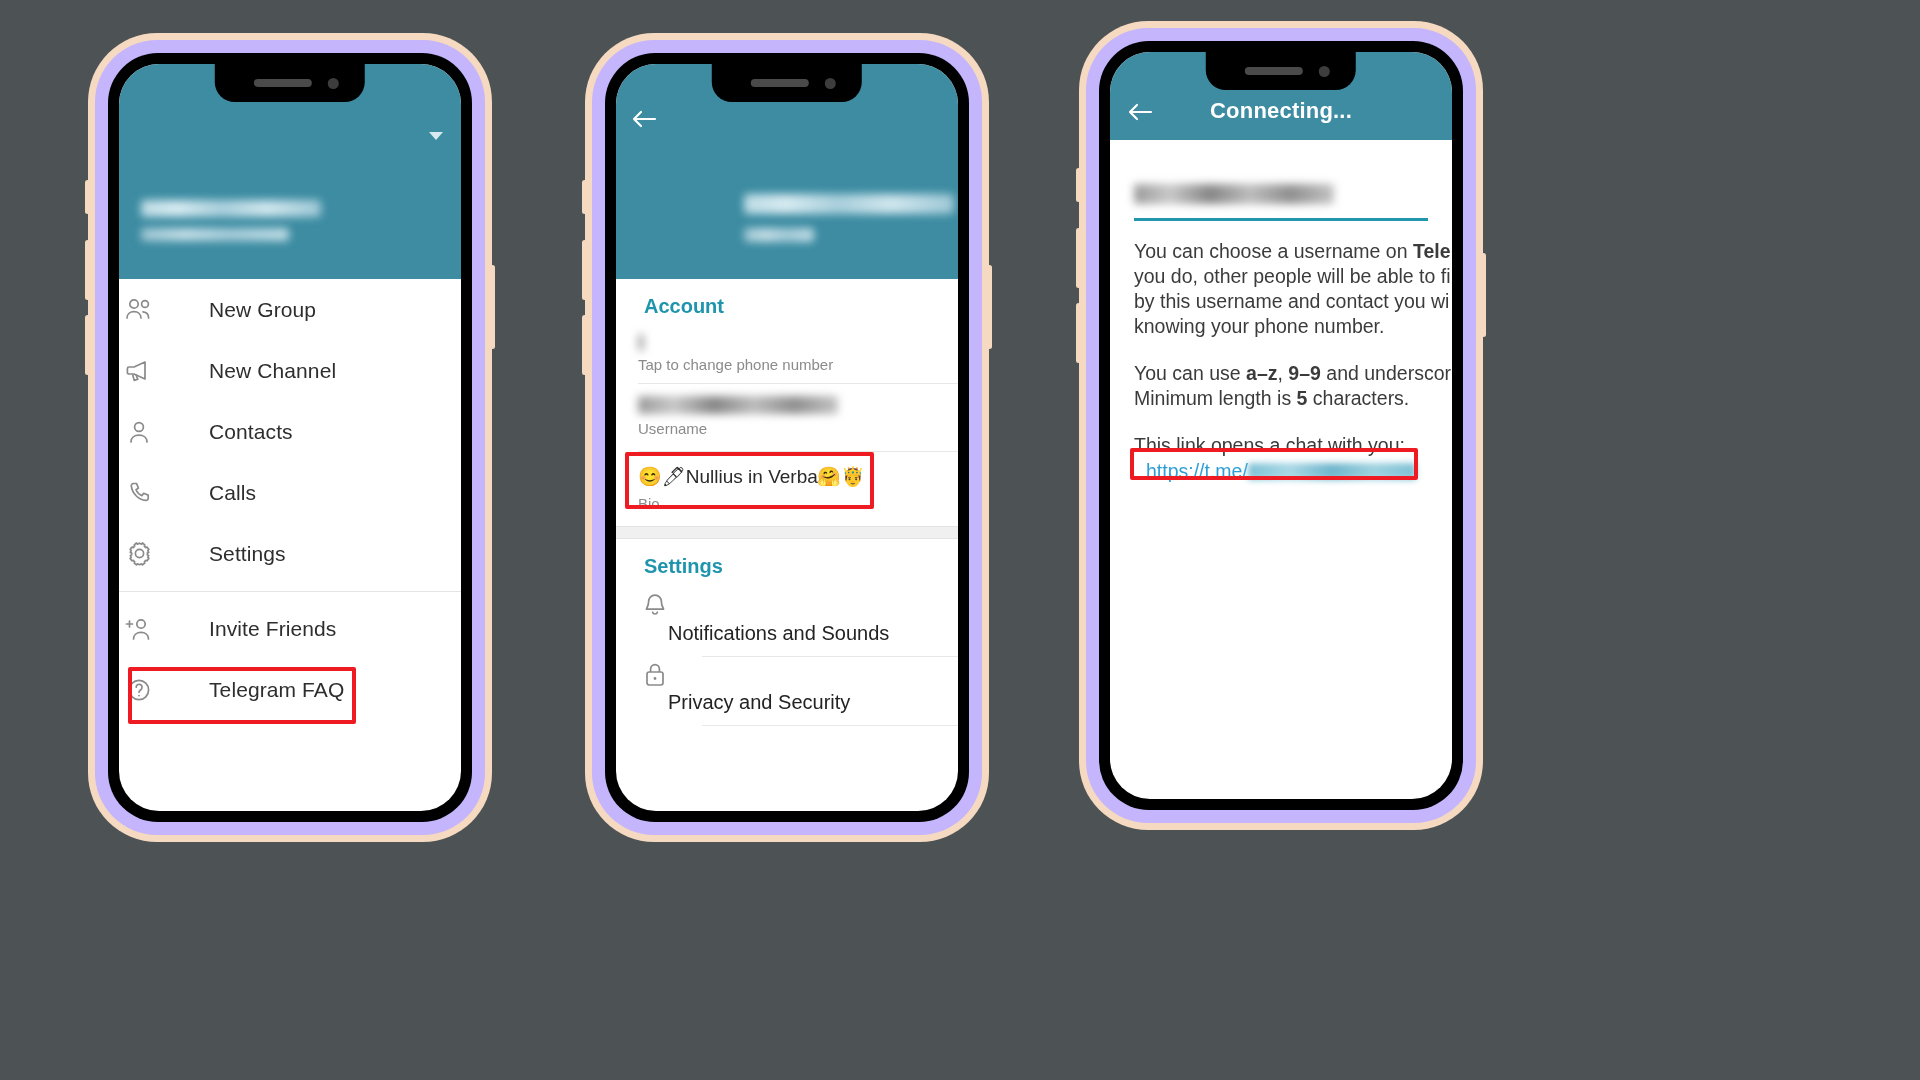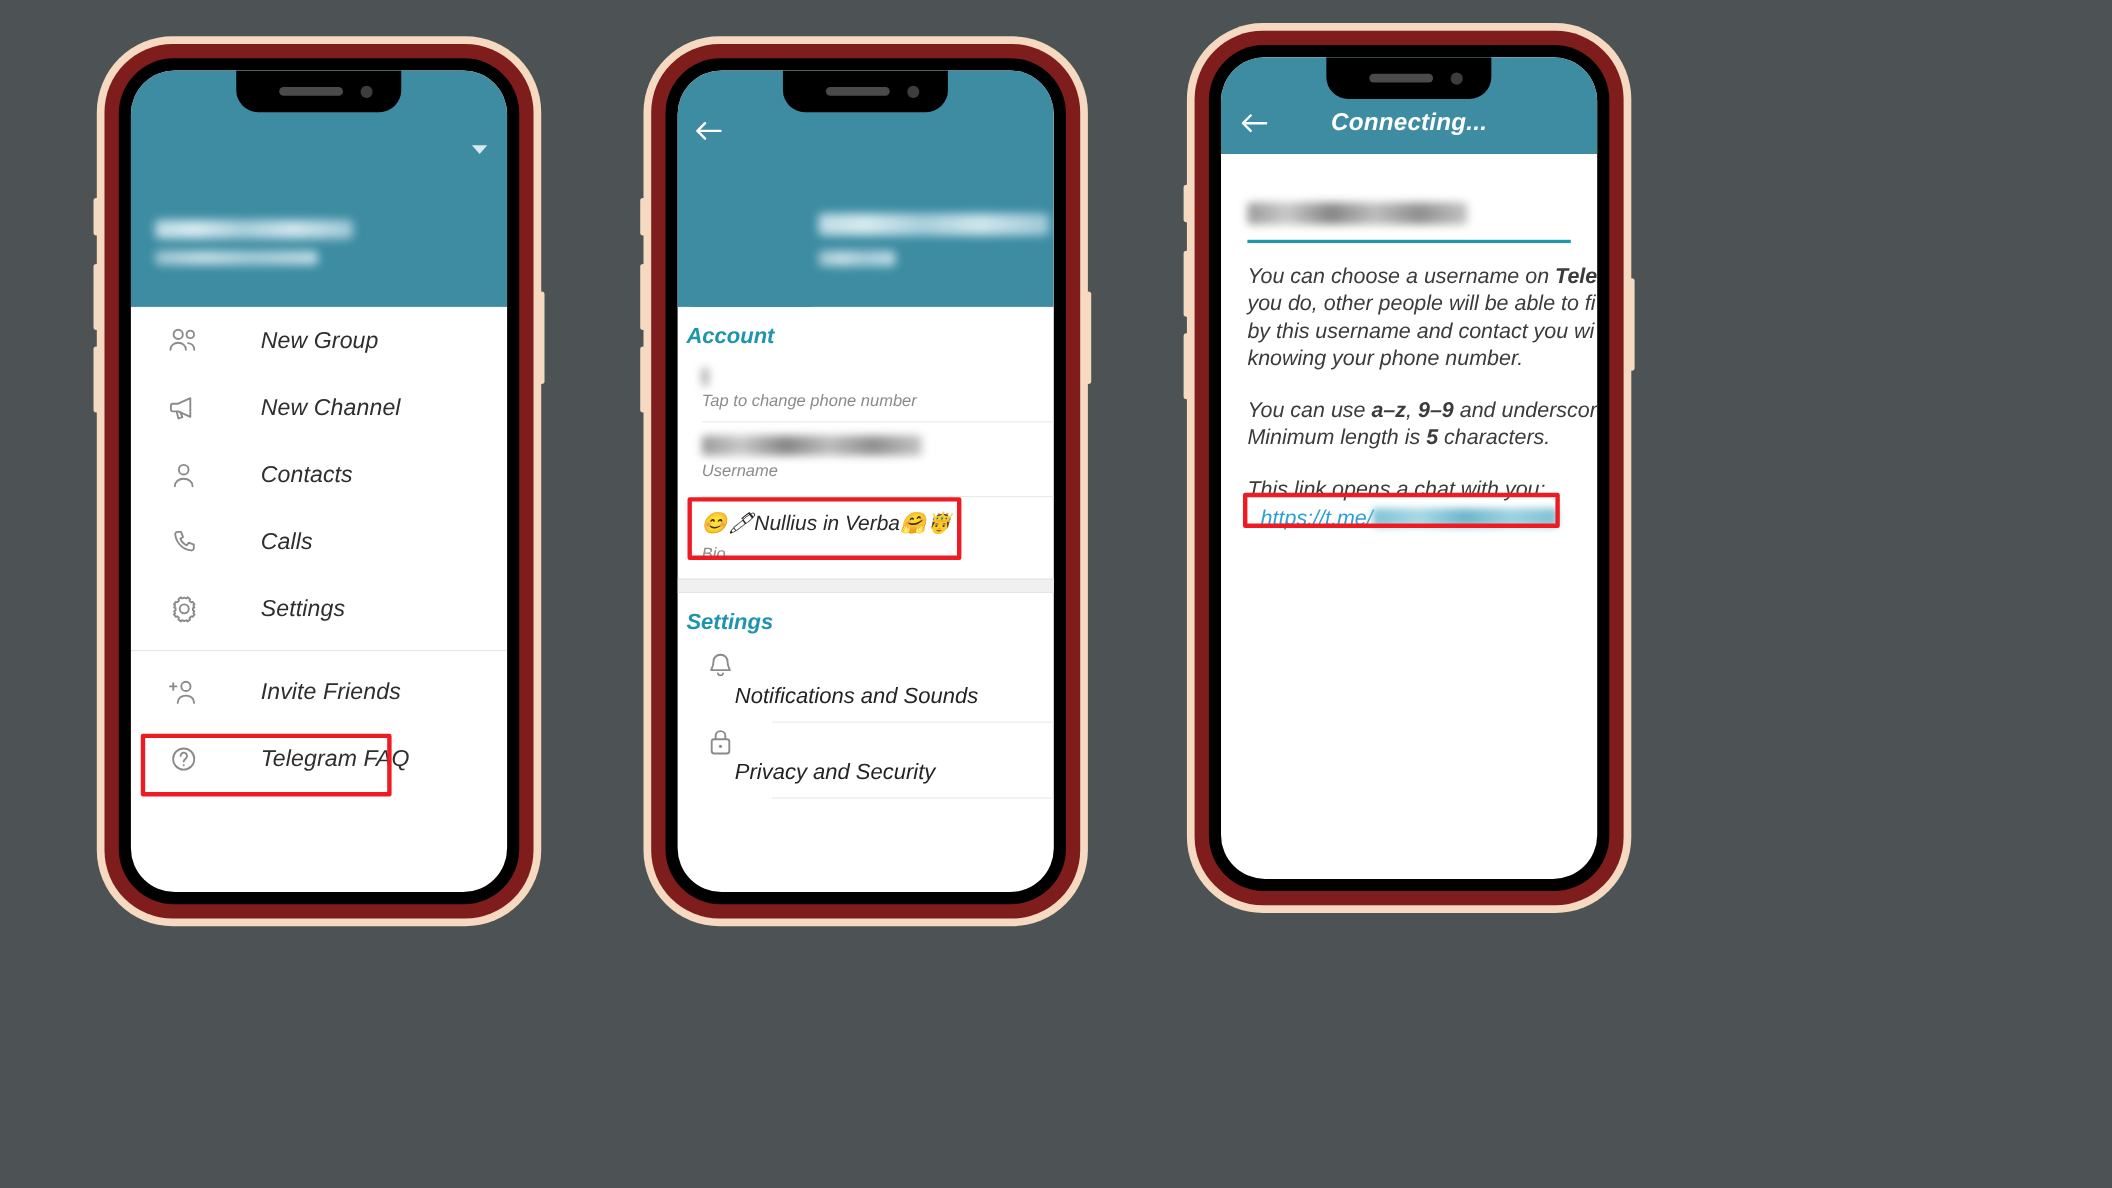--- a/index.html
+++ b/index.html
@@ -13,24 +13,23 @@
   .stage {
     position: relative;
     width: 1920px; height: 1080px;
     background: #4d5355;
   }
 
   
   .phone {
     position: absolute;
     border-radius: 62px;
-    background: #7f1d1d;
+    background: #c4b5fd;
     padding: 13px;
     box-shadow: 0 0 0 7px #f5d9c0;
-    font-style: italic;
   }
   .phone-inner {
     position: relative;
     width: 100%; height: 100%;
     background: #000;
     border-radius: 50px;
     overflow: hidden;
   }
   .screen {
     position: absolute;
@@ -109,21 +108,20 @@
     font-size: 0;
     line-height: 0;
   }
 
   
   .menu-list { background: #fff; }
   .menu-item {
     display: flex;
     align-items: center;
     height: 61px;
-    padding-left: 28px;
   }
   .menu-item .ico {
     width: 40px; height: 32px;
     display: flex; align-items: center; justify-content: center;
     flex: 0 0 40px;
   }
   .menu-item .lbl {
     margin-left: 50px;
     font-size: 21px;
     color: #2e2e2e;
@@ -141,21 +139,21 @@
     border-radius: 2px;
     pointer-events: none;
     z-index: 30;
   }
 
   
   .sec-title {
     color: #1e94ad;
     font-size: 20px;
     font-weight: bold;
-    padding: 16px 0 10px 8px;
+    padding: 16px 0 10px 28px;
   }
   .row {
     padding: 6px 0 10px 22px;
     position: relative;
   }
   .row .value { font-size: 19px; color: #2a2a2a; line-height: 26px; }
   .row .caption { font-size: 15px; color: #8b8b8b; margin-top: 5px; }
   .row-sep { height: 1px; background: #e8e8e8; margin-left: 22px; }
   .group-gap { height: 13px; background: #f0f0f0; border-top: 1px solid #e3e3e3; border-bottom: 1px solid #e3e3e3; }
 

